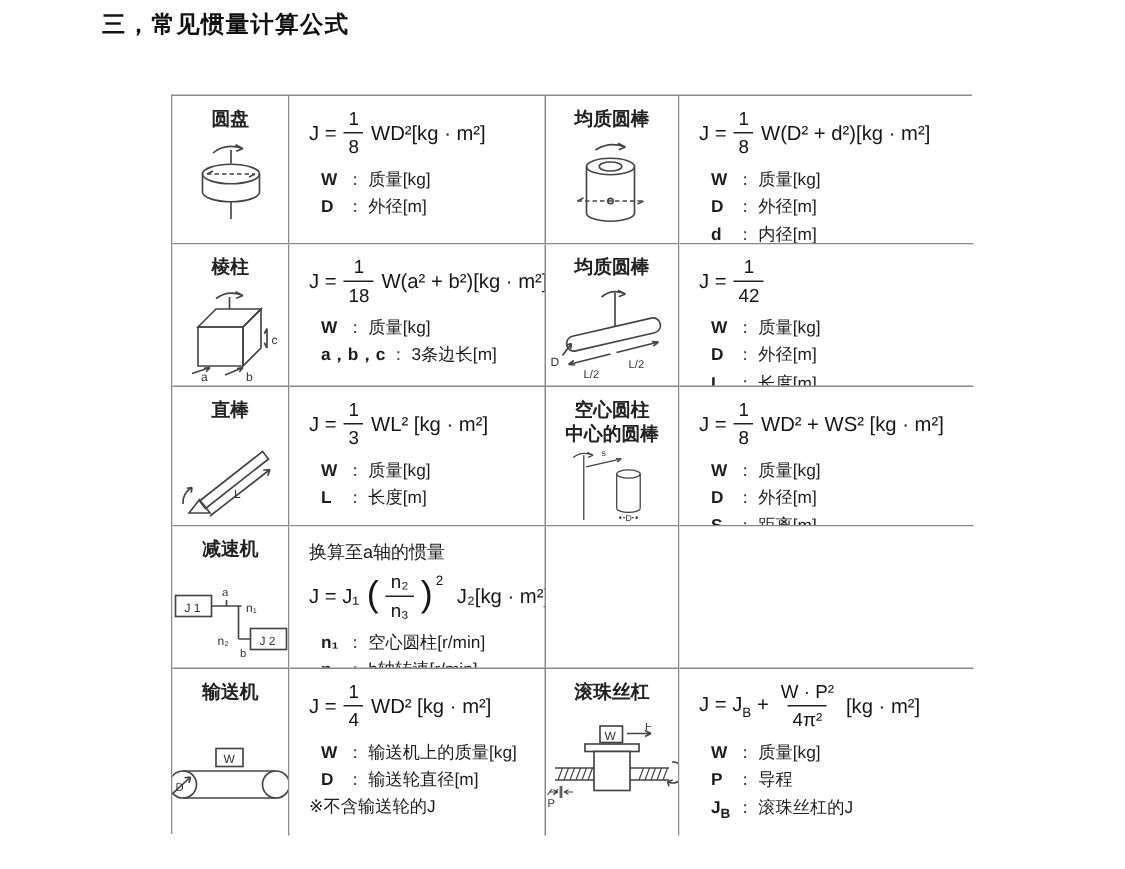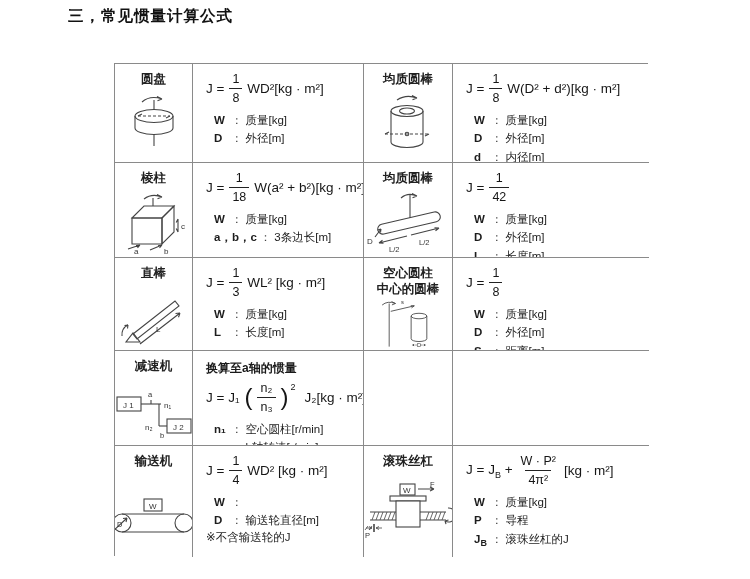--- a/index.html
+++ b/index.html
@@ -25,21 +25,21 @@
         font-size:12.5px;}
   .frac .num{padding:0 3px 2.5px;}
   .frac .den{border-top:1.4px solid #222;padding:2.5px 3px 0;}
   .bigparen{font-size:24px;font-weight:300;line-height:.8;transform:translateY(-1px);}
   sup{font-size:9px;}
   sub{font-size:9px;}
   .params{margin:7px 0 0 8px;font-size:11.5px;line-height:1.6;color:#1d1d1d;}
   .param-row{display:flex;gap:3px;white-space:nowrap;}
   .psym{font-weight:bold;min-width:14px;}
   .colon{color:#444;}
-  .cell-heading{font-size:12px;font-weight:bold;margin-bottom:5px;color:#1a1a1a;}
+  .cell-heading{font-size:12px;font-weight:normal;margin-bottom:5px;color:#1a1a1a;}
   .note{margin-top:0;font-size:11.5px;color:#1d1d1d;}
   svg{display:block;}
   svg text{font-family:"Liberation Sans","DejaVu Sans",sans-serif;fill:#333;}
 </style>
 </head>
 <body>
 
 <div class="page-title">三，常见惯量计算公式</div>
 
 <div class="inertia-table">
@@ -274,20 +274,21 @@
     </svg>
   </div>
 
   <div class="cell formula-cell lastcol">
     <div class="formula">
       <span>J =</span>
       <span class="frac">
         <span class="num">1</span>
         <span class="den">8</span>
       </span>
+      <span>WD² + WS² [kg · m²]</span>
     </div>
     <div class="params">
       <div class="param-row">
         <span class="psym">W</span>
         <span class="colon">：</span>
         <span>质量[kg]</span>
       </div>
       <div class="param-row">
         <span class="psym">D</span>
         <span class="colon">：</span>
@@ -373,20 +374,21 @@
       <span class="frac">
         <span class="num">1</span>
         <span class="den">4</span>
       </span>
       <span>WD² [kg · m²]</span>
     </div>
     <div class="params">
       <div class="param-row">
         <span class="psym">W</span>
         <span class="colon">：</span>
+        <span>输送机上的质量[kg]</span>
       </div>
       <div class="param-row">
         <span class="psym">D</span>
         <span class="colon">：</span>
         <span>输送轮直径[m]</span>
       </div>
     </div>
     <div class="note">※不含输送轮的J</div>
   </div>
 

